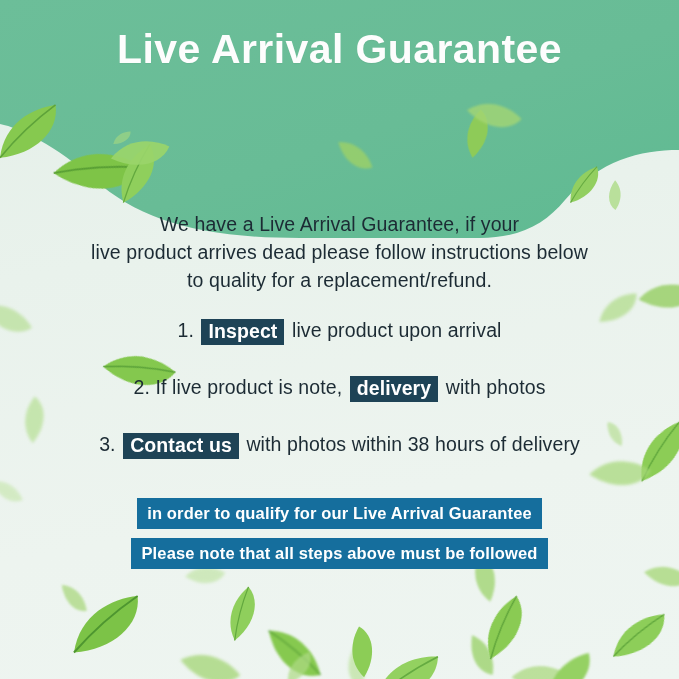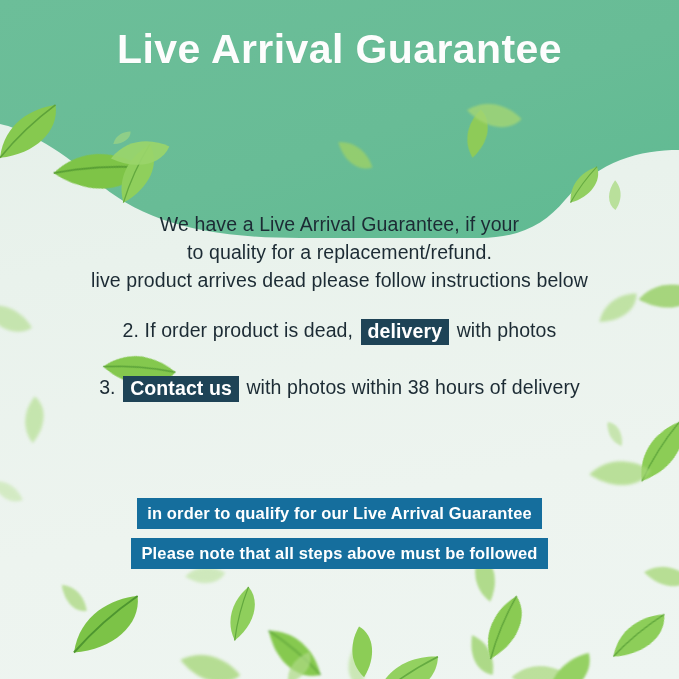--- a/index.html
+++ b/index.html
@@ -341,30 +341,35 @@
       <svg viewBox="0 0 100 60">
           <path d="M2,52 C22,8 66,0 98,6 C92,42 50,62 2,52 Z" fill="#aedb86"></path>
         </svg>
     </div>
   </div>
 
   <div class="content">
 
     <div class="intro">
       <div>We have a Live Arrival Guarantee, if your</div>
+      <div>live product arrives dead please follow instructions below</div>
       <div>to quality for a replacement/refund.</div>
-      <div>live product arrives dead please follow instructions below</div>
     </div>
 
     <div class="steps">
 
+      <div class="step">
+        <span>1.</span>
+        <span class="hl">Inspect</span>
+        <span>live product upon arrival</span>
+      </div>
 
       <div class="step">
         <span>2.</span>
-        <span>If order product is dead,</span>
+        <span>If live product is note,</span>
         <span class="hl">delivery</span>
         <span>with photos</span>
       </div>
 
       <div class="step">
         <span>3.</span>
         <span class="hl">Contact us</span>
         <span>with photos within 38 hours of delivery</span>
       </div>
 

